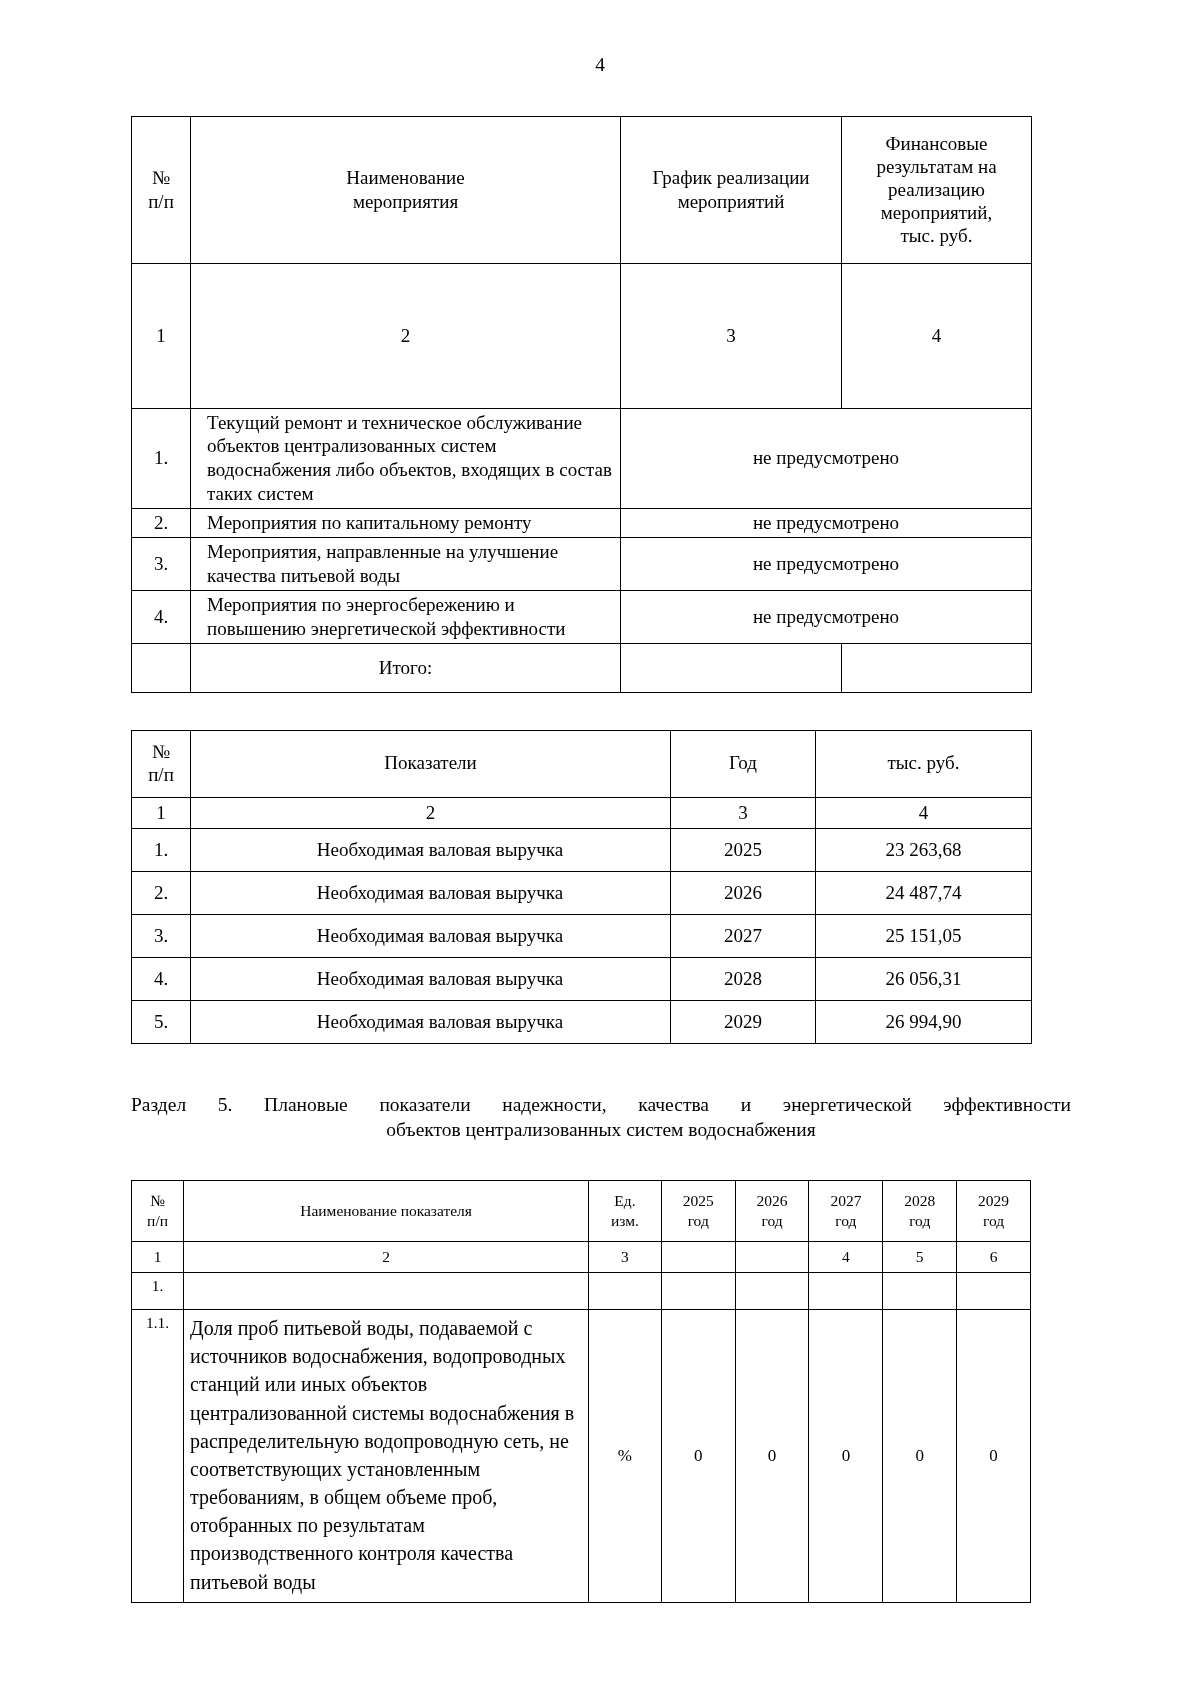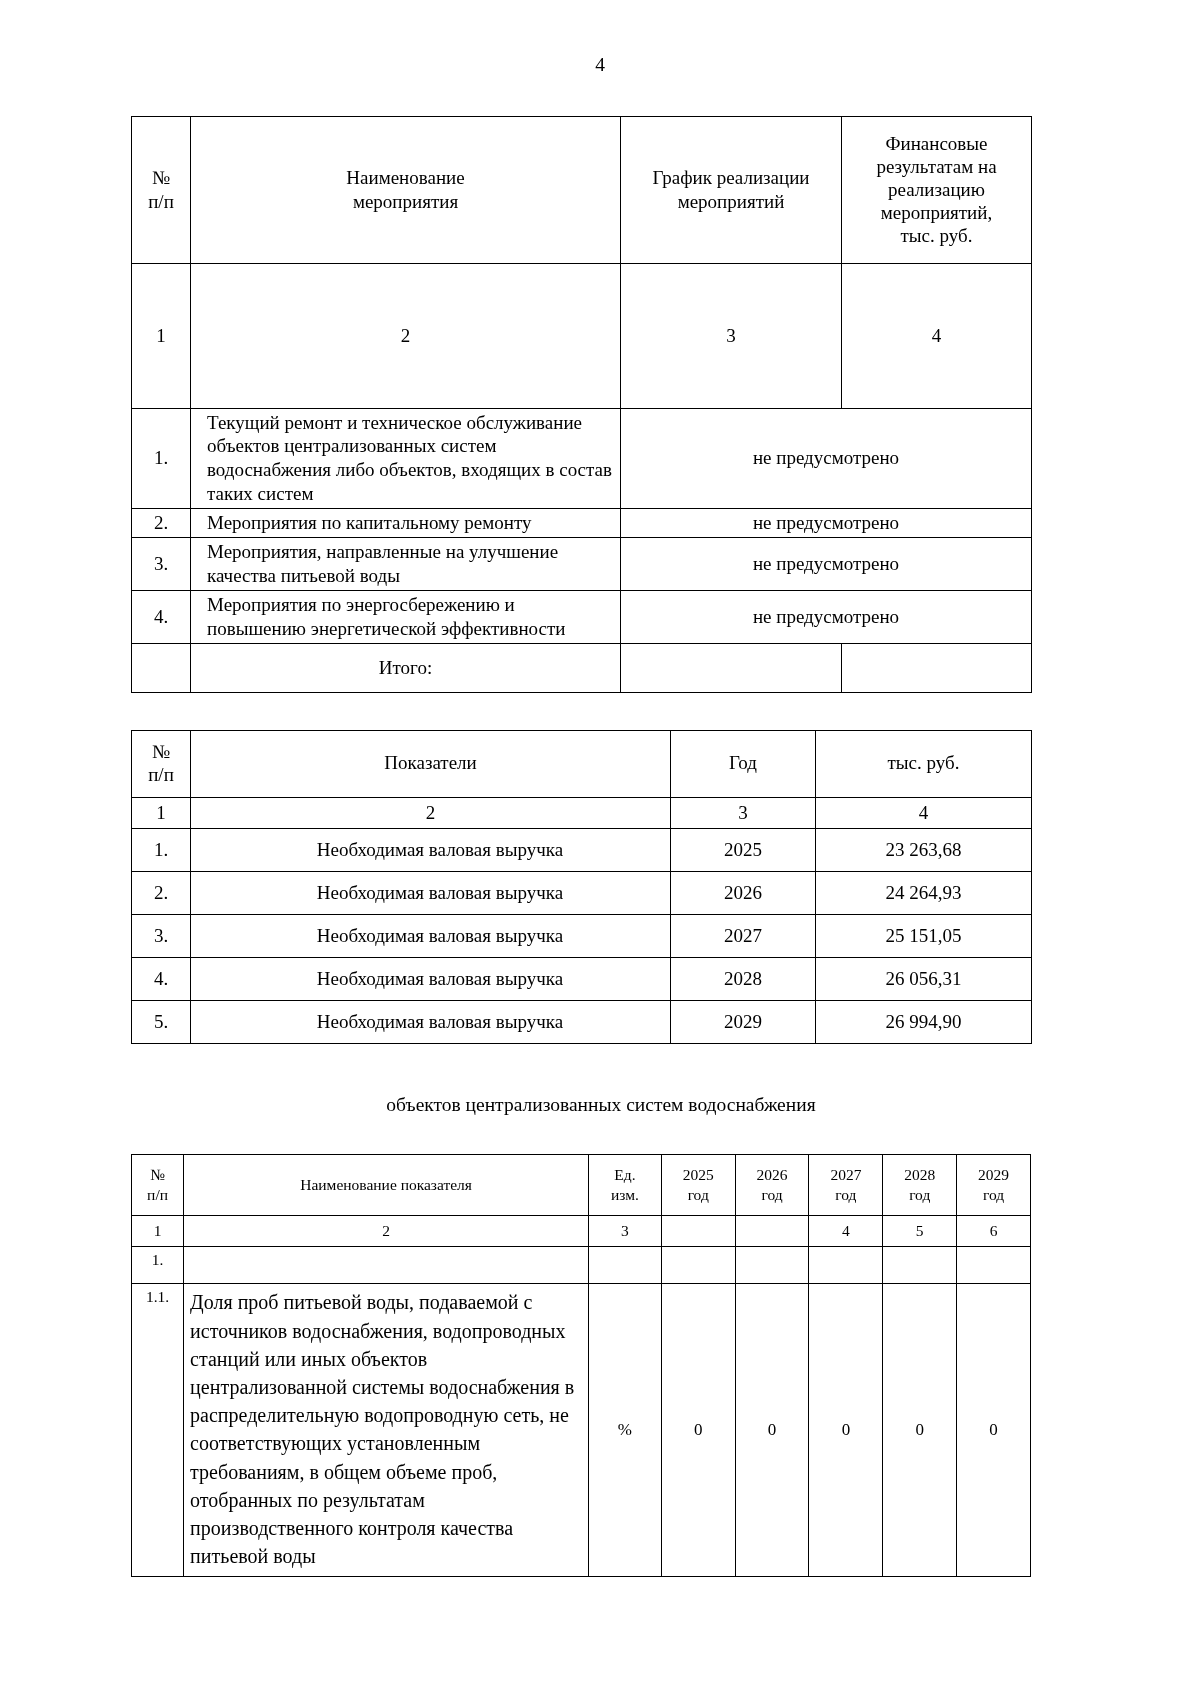--- a/index.html
+++ b/index.html
@@ -237,21 +237,21 @@
         <tr>
           <td class="num">1.</td>
           <td class="name">Необходимая валовая выручка</td>
           <td class="year">2025</td>
           <td class="value">23 263,68</td>
         </tr>
         <tr>
           <td class="num">2.</td>
           <td class="name">Необходимая валовая выручка</td>
           <td class="year">2026</td>
-          <td class="value">24 264,93</td>
+          <td class="value">24 487,74</td>
         </tr>
         <tr>
           <td class="num">3.</td>
           <td class="name">Необходимая валовая выручка</td>
           <td class="year">2027</td>
           <td class="value">25 151,05</td>
         </tr>
         <tr>
           <td class="num">4.</td>
           <td class="name">Необходимая валовая выручка</td>
@@ -261,20 +261,21 @@
         <tr>
           <td class="num">5.</td>
           <td class="name">Необходимая валовая выручка</td>
           <td class="year">2029</td>
           <td class="value">26 994,90</td>
         </tr>
       </tbody>
     </table>
 
     <div class="section-heading" id="heading-section5">
+      <span class="heading-line first">Раздел 5. Плановые показатели надежности, качества и энергетической эффективности</span>
       <span class="heading-line">объектов централизованных систем водоснабжения</span>
     </div>
 
     <table class="doc-table" id="table-indicators">
       <colgroup>
         <col class="c1">
           <col class="c2">
           <col class="c3">
         <col class="cy">
           <col class="cy">

